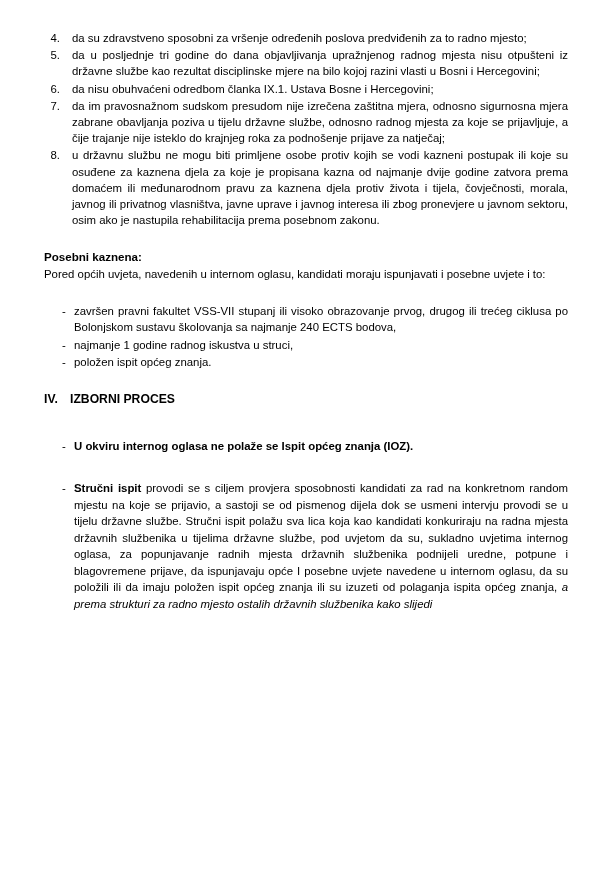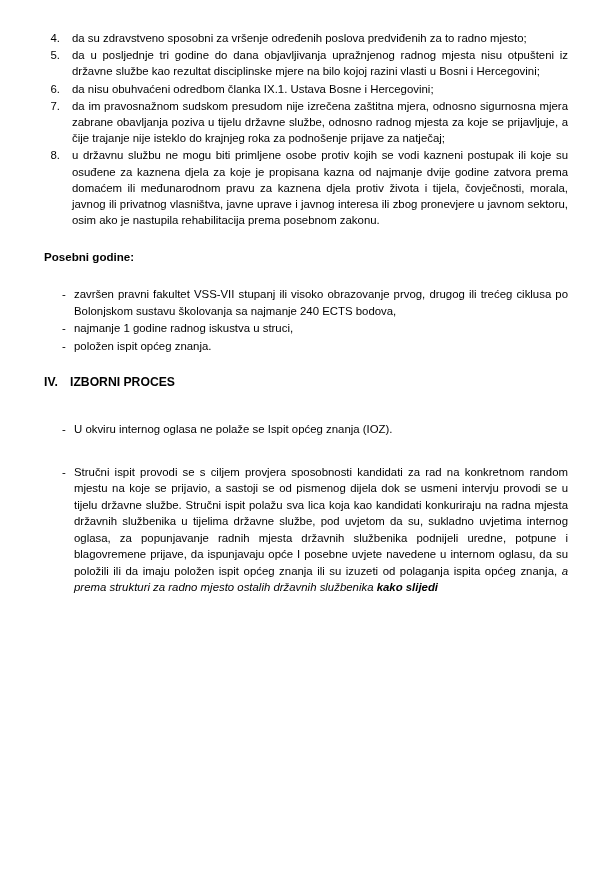--- a/index.html
+++ b/index.html
@@ -105,23 +105,23 @@
   .bullet-block .dash {
     width: 30px;
     flex: 0 0 30px;
     padding-left: 18px;
     box-sizing: border-box;
   }
   .bullet-block .txt {
     flex: 1 1 auto;
     text-align: justify;
   }
-  .b { font-weight: normal; }
+  .b { font-weight: bold; }
   .i { font-style: italic; }
-  .bi { font-weight: bold; font-style: italic; }
+  .bi { font-weight: normal; font-style: italic; }
 </style>
 </head>
 <body>
 
 <div class="page">
 
   <ul class="numbered-list">
     <li class="numbered-item">
       <span class="num">4.</span>
       <span class="txt">da su zdravstveno sposobni za vršenje određenih poslova predviđenih za to radno mjesto;</span>
@@ -139,21 +139,22 @@
       <span class="txt">da im pravosnažnom sudskom presudom nije izrečena zaštitna mjera, odnosno sigurnosna mjera zabrane obavljanja poziva u tijelu državne službe, odnosno radnog mjesta za koje se prijavljuje, a čije trajanje nije isteklo do krajnjeg roka za podnošenje prijave za natječaj;</span>
     </li>
     <li class="numbered-item">
       <span class="num">8.</span>
       <span class="txt">u državnu službu ne mogu biti primljene osobe protiv kojih se vodi kazneni postupak ili koje su osuđene za kaznena djela za koje je propisana kazna od najmanje dvije godine zatvora prema domaćem ili međunarodnom pravu za kaznena djela protiv života i tijela, čovječnosti, morala, javnog ili privatnog vlasništva, javne uprave i javnog interesa ili zbog pronevjere u javnom sektoru, osim ako je nastupila rehabilitacija prema posebnom zakonu.</span>
     </li>
   </ul>
 
   <div class="spacer-lg"></div>
 
-  <div class="bold-head">Posebni godine:</div>
+  <div class="bold-head">Posebni kaznena:</div>
+  <div class="para">Pored općih uvjeta, navedenih u internom oglasu, kandidati moraju ispunjavati i posebne uvjete i to:</div>
 
   <div class="spacer-lg"></div>
 
 
   <ul class="dash-list">
     <li class="dash-item">
       <span class="dash">-</span>
       <span class="txt">završen pravni fakultet VSS-VII stupanj ili visoko obrazovanje prvog, drugog ili trećeg ciklusa po Bolonjskom sustavu školovanja sa najmanje 240 ECTS bodova,</span>
     </li>
     <li class="dash-item">

